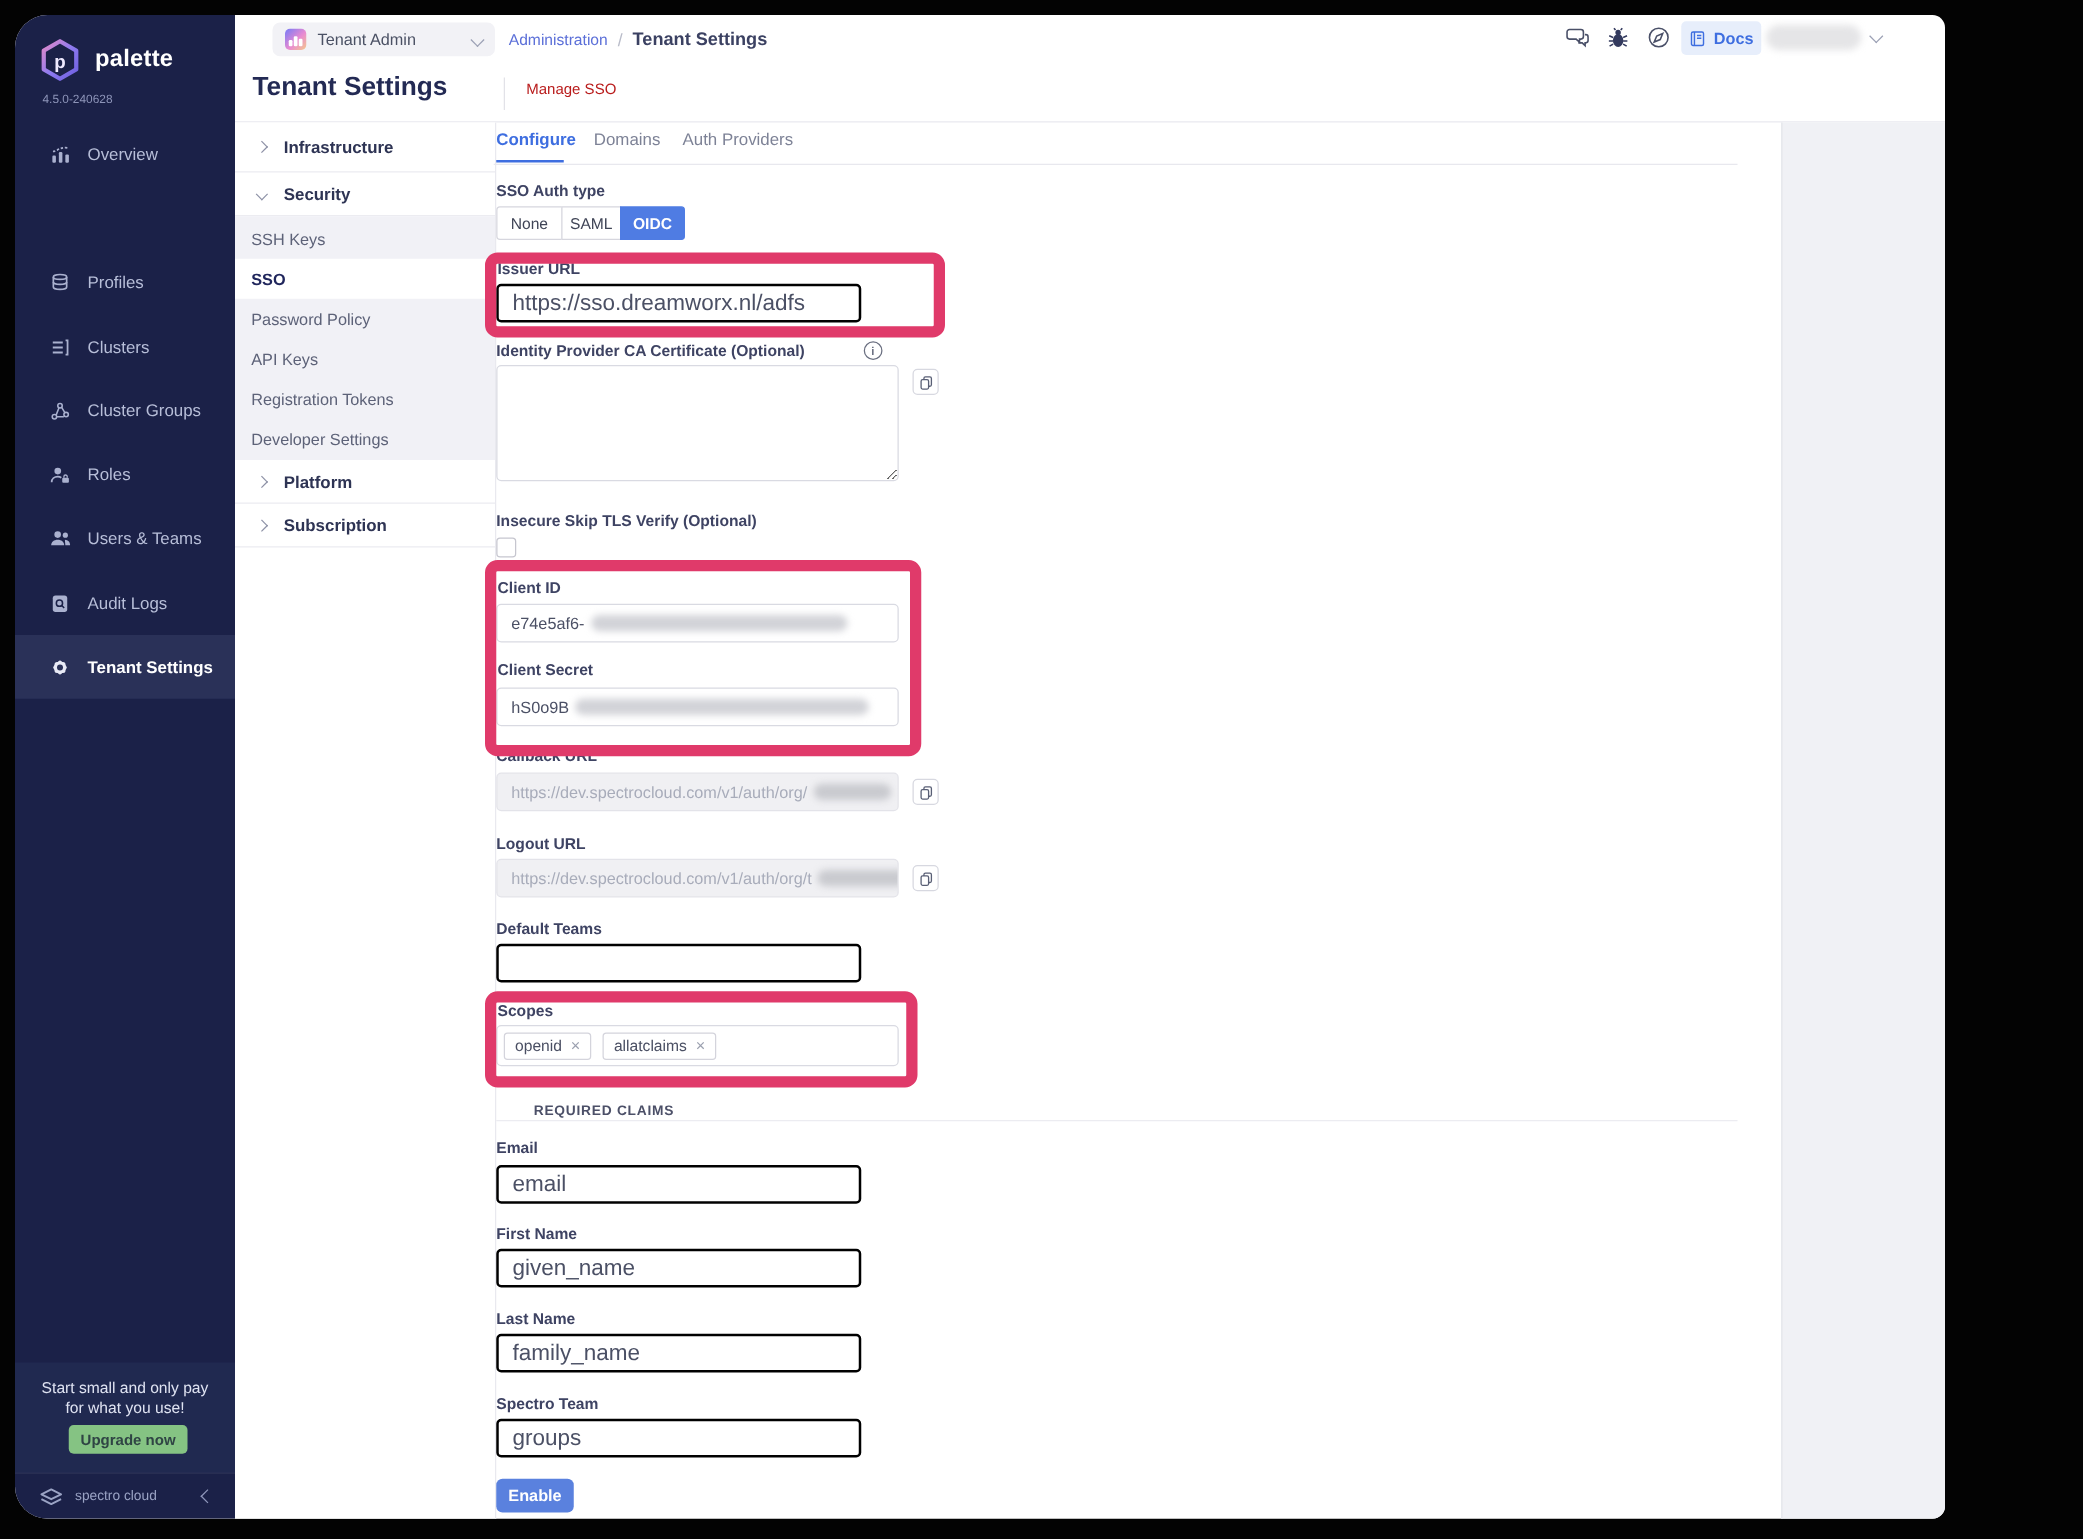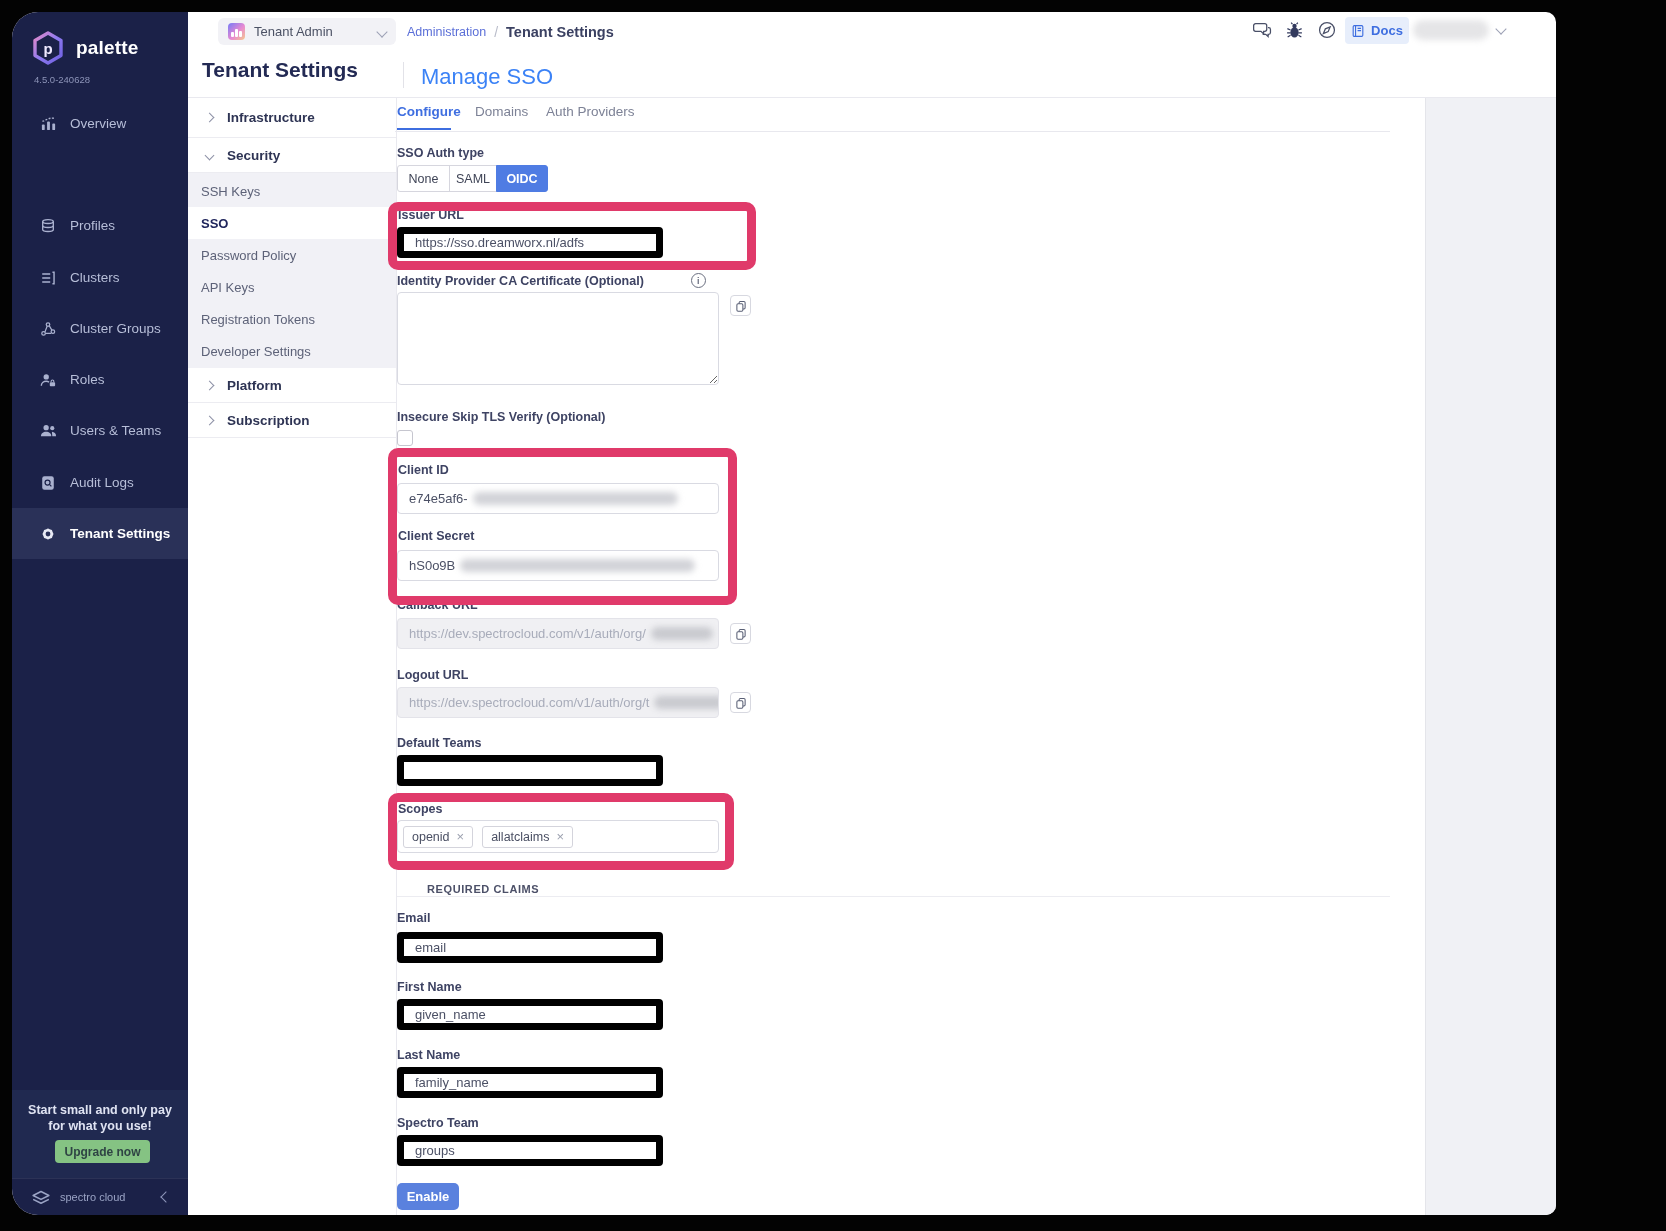--- a/index.html
+++ b/index.html
@@ -12,21 +12,21 @@
   .sidebar{position:absolute;left:0;top:0;width:176px;height:100%;background:#1b2148;}
   .logo-row{position:absolute;left:18px;top:18px;display:flex;align-items:center;gap:10px;}
   .logo-text{color:#fff;font-size:19px;font-weight:700;letter-spacing:.2px;}
   .version{position:absolute;left:22px;top:62px;color:#8d94b8;font-size:9.5px;}
   .nav-item{position:absolute;left:0;width:176px;height:51px;display:flex;align-items:center;gap:13px;
             padding-left:27px;box-sizing:border-box;color:#b7bed8;font-size:13.5px;cursor:pointer;}
   .nav-item .nav-ic{display:flex;width:18px;justify-content:center;color:#aab1cf;}
   .nav-item.active{background:#2a3158;color:#fff;font-weight:700;}
   .nav-item.active .nav-ic{color:#e8eaf5;}
   .promo{position:absolute;left:0;top:1078px;width:176px;height:88px;background:#202950;text-align:center;}
-  .promo-line{color:#dfe3f2;font-size:12.5px;font-weight:700;line-height:16px;}
+  .promo-line{color:#dfe3f2;font-size:12.5px;font-weight:400;line-height:16px;}
   .upgrade{position:absolute;left:43px;top:50px;width:95px;height:23px;background:#85c383;border:none;
            border-radius:4px;color:#2f4444;font-size:12px;font-weight:600;display:flex;align-items:center;
            justify-content:center;cursor:pointer;font-family:"Liberation Sans",sans-serif;}
   .side-footer{position:absolute;left:0;bottom:0;width:176px;height:37px;border-top:1px solid rgba(255,255,255,.08);
                display:flex;align-items:center;padding:0 18px;box-sizing:border-box;gap:8px;}
   .side-footer .brandtxt{color:#9aa3c4;font-size:11px;flex:1;}
 
   
   .chev{display:inline-block;width:7px;height:7px;border-right:1.6px solid #9ca1b5;border-bottom:1.6px solid #9ca1b5;}
   .chev.right{transform:rotate(-45deg);}
@@ -49,43 +49,43 @@
   .docs-pill{position:absolute;left:1333px;top:5px;width:64px;height:27px;background:#e7eefb;border-radius:4px;
              display:flex;align-items:center;justify-content:center;gap:6px;color:#3e6ee0;font-size:13px;
              font-weight:600;cursor:pointer;}
   .user-redact{position:absolute;left:1401px;top:8px;width:76px;height:20px;background:#e5e5e7;border-radius:10px;
                filter:blur(3px);}
   .user-chev{position:absolute;left:1485px;top:13px;}
 
   
   .page-title{position:absolute;left:190px;top:46px;font-size:21px;font-weight:700;color:#232a54;}
   .title-divider{position:absolute;left:391px;top:50px;width:1px;height:26px;background:#e2e2e8;}
-  .page-subtitle{position:absolute;left:409px;top:52px;font-size:22px;font-weight:500;color:#3b82f6;}
+  .page-subtitle{position:absolute;left:409px;top:52px;font-size:12px;font-weight:500;color:#b91c1c;}
   .main-divider{position:absolute;left:176px;top:85px;width:1368px;height:1px;background:#e9e9ef;}
 
   
   .subnav{position:absolute;left:176px;top:86px;width:209px;height:1117px;background:#fff;border-right:1px solid #e9e9ef;box-sizing:border-box;}
   .sec-row{position:absolute;left:0;width:100%;display:flex;align-items:center;gap:14px;padding-left:18px;
            box-sizing:border-box;border-bottom:1px solid #ececf1;color:#2e3454;font-size:13.5px;font-weight:600;cursor:pointer;}
   .sec-row .chev{width:6px;height:6px;border-color:#8d91a6;}
   .sub-list{position:absolute;left:0;top:75px;width:100%;height:195px;background:#f1f1f6;}
   .sub-item{position:absolute;left:0;width:100%;height:32px;display:flex;align-items:center;padding-left:13px;
             box-sizing:border-box;color:#5d6278;font-size:13px;cursor:pointer;}
   .sub-item.active{background:#fff;color:#20265c;font-weight:700;border-right:3px solid #545ac0;}
 
   
   .gray-strip{position:absolute;left:1413px;top:86px;width:131px;height:1117px;background:#f0f1f5;border-left:1px solid #e4e5ea;}
   .tab{position:absolute;top:92px;font-size:13.5px;color:#7d8296;cursor:pointer;}
   .tab.active{color:#3e6ee0;font-weight:700;}
   .tab-underline{position:absolute;left:385px;top:116px;width:54px;height:2px;background:#3e6ee0;}
   .tabs-divider{position:absolute;left:383px;top:119px;width:995px;height:1px;background:#e8e8ee;}
 
   .flabel{position:absolute;font-size:12.5px;font-weight:600;color:#3e4363;}
-  .finput{position:absolute;width:266px;height:31px;border:7px solid #000000;border-radius:4px;
-          font-family:"Liberation Sans",sans-serif;font-size:13px;color:#4b5065;padding:0 11px;
+  .finput{position:absolute;width:292px;height:31px;border:2px solid #000000;border-radius:4px;
+          font-family:"Liberation Sans",sans-serif;font-size:18px;color:#4b5065;padding:0 11px;
           box-sizing:border-box;background:#fff;outline:none;}
   .finput-div{position:absolute;width:322px;height:31px;border:1px solid #d9dae2;border-radius:4px;
           font-size:13px;color:#4b5065;padding:0 11px;box-sizing:border-box;background:#fff;
           display:flex;align-items:center;white-space:nowrap;overflow:hidden;}
   .finput-div.disabled{background:#f0f0f3;border-color:#e3e3e9;color:#a8acba;}
   .redact{display:inline-block;height:13px;background:#d2d3d8;border-radius:7px;filter:blur(3px);
           margin-left:5px;flex:none;}
   .fta{position:absolute;left:385px;top:280px;width:322px;height:93px;border:1px solid #d9dae2;border-radius:4px;
        resize:both;box-sizing:border-box;background:#fff;outline:none;}
   .copybtn{position:absolute;left:718px;width:21px;height:21px;border:1px solid #d7d8e0;border-radius:4px;

